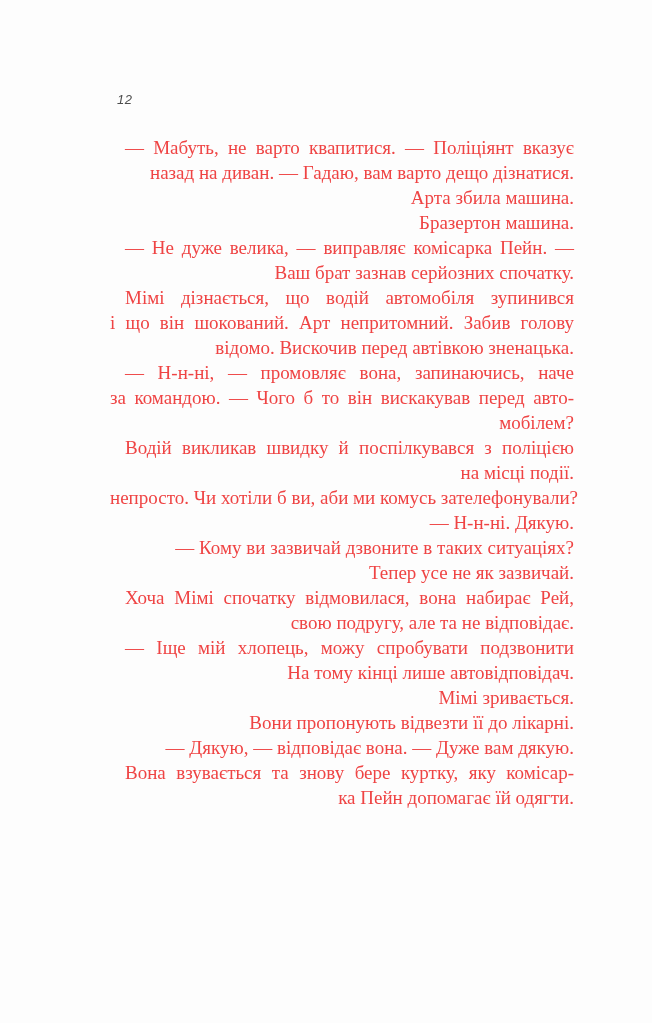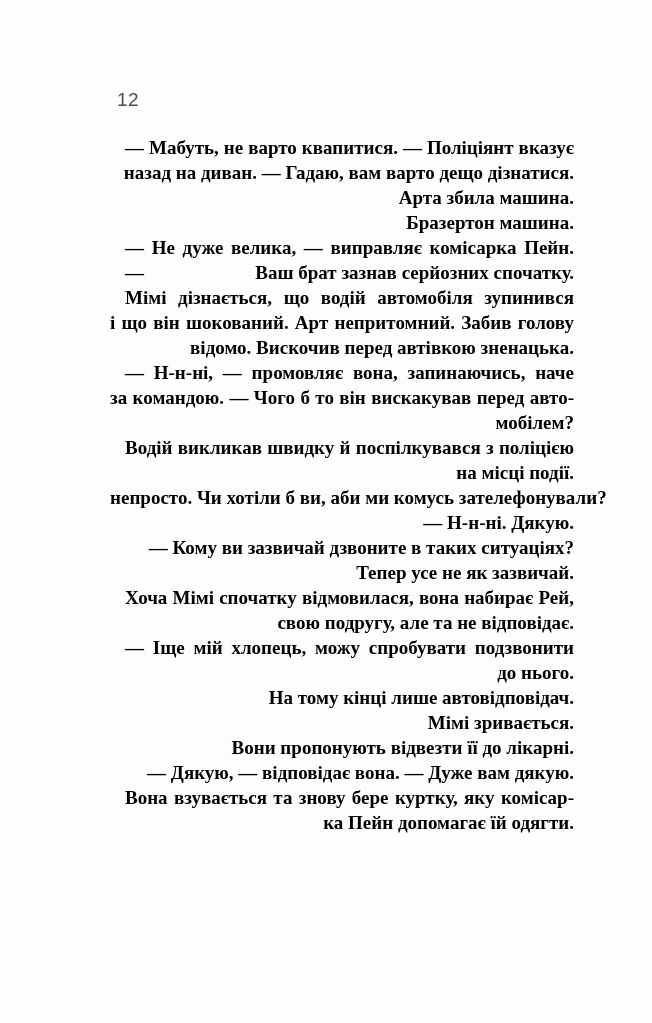--- a/index.html
+++ b/index.html
@@ -16,24 +16,25 @@
   }
   .book-page {
     position: absolute;
     inset: 0;
   }
   .page-number {
     position: absolute;
     left: 117px;
     top: 91px;
     font-family: "Liberation Sans", "DejaVu Sans", sans-serif;
-    font-size: 19px;
+    font-size: 13px;
     line-height: 18px;
     letter-spacing: 0.5px;
     color: #4d4d4d;
+    font-style: italic;
   }
   .text-block {
     position: absolute;
     left: 110px;
     top: 135px;
     width: 464px;
     font-size: 19px;
     line-height: 25px;
     color: #3a3a3a;
   }
@@ -49,21 +50,21 @@
   }
   .line.indent {
     padding-left: 15px;
   }
 </style>
 </head>
 <body style="background: rgb(253, 253, 253);">
 
 <div class="book-page">
   <div class="page-number" style="color: rgb(77, 77, 77);">12</div>
-  <div class="text-block" style="color: #000000; font-weight: bold;">
+  <div class="text-block" style="color: #ef4444;">
       <div class="line indent fill">— Мабуть, не варто квапитися. — Поліціянт вказує</div>
       <div class="line">назад на диван. — Гадаю, вам варто дещо дізнатися.</div>
       <div class="line indent">Арта збила машина.</div>
       <div class="line indent">Бразертон машина.</div>
       <div class="line indent fill">— Не дуже велика, — виправляє комісарка Пейн. —</div>
       <div class="line">Ваш брат зазнав серйозних спочатку.</div>
       <div class="line indent fill">Мімі дізнається, що водій автомобіля зупинився</div>
       <div class="line fill">і що він шокований. Арт непритомний. Забив голову</div>
       <div class="line">відомо. Вискочив перед автівкою зненацька.</div>
       <div class="line indent fill">— Н-н-ні, — промовляє вона, запинаючись, наче</div>
@@ -71,21 +72,20 @@
       <div class="line">мобілем?</div>
       <div class="line indent fill">Водій викликав швидку й поспілкувався з поліцією</div>
       <div class="line">на місці події.</div>
       <div class="line">непросто. Чи хотіли б ви, аби ми комусь зателефонували?</div>
       <div class="line indent">— Н-н-ні. Дякую.</div>
       <div class="line indent">— Кому ви зазвичай дзвоните в таких ситуаціях?</div>
       <div class="line indent">Тепер усе не як зазвичай.</div>
       <div class="line indent fill">Хоча Мімі спочатку відмовилася, вона набирає Рей,</div>
       <div class="line">свою подругу, але та не відповідає.</div>
       <div class="line indent fill">— Іще мій хлопець, можу спробувати подзвонити</div>
-      <div class="line">до нього.</div>
       <div class="line indent">На тому кінці лише автовідповідач.</div>
       <div class="line">Мімі зривається.</div>
       <div class="line indent">Вони пропонують відвезти її до лікарні.</div>
       <div class="line indent">— Дякую, — відповідає вона. — Дуже вам дякую.</div>
       <div class="line indent fill">Вона взувається та знову бере куртку, яку комісар-</div>
       <div class="line">ка Пейн допомагає їй одягти.</div>
     </div>
 </div>
 
 </body></html>

